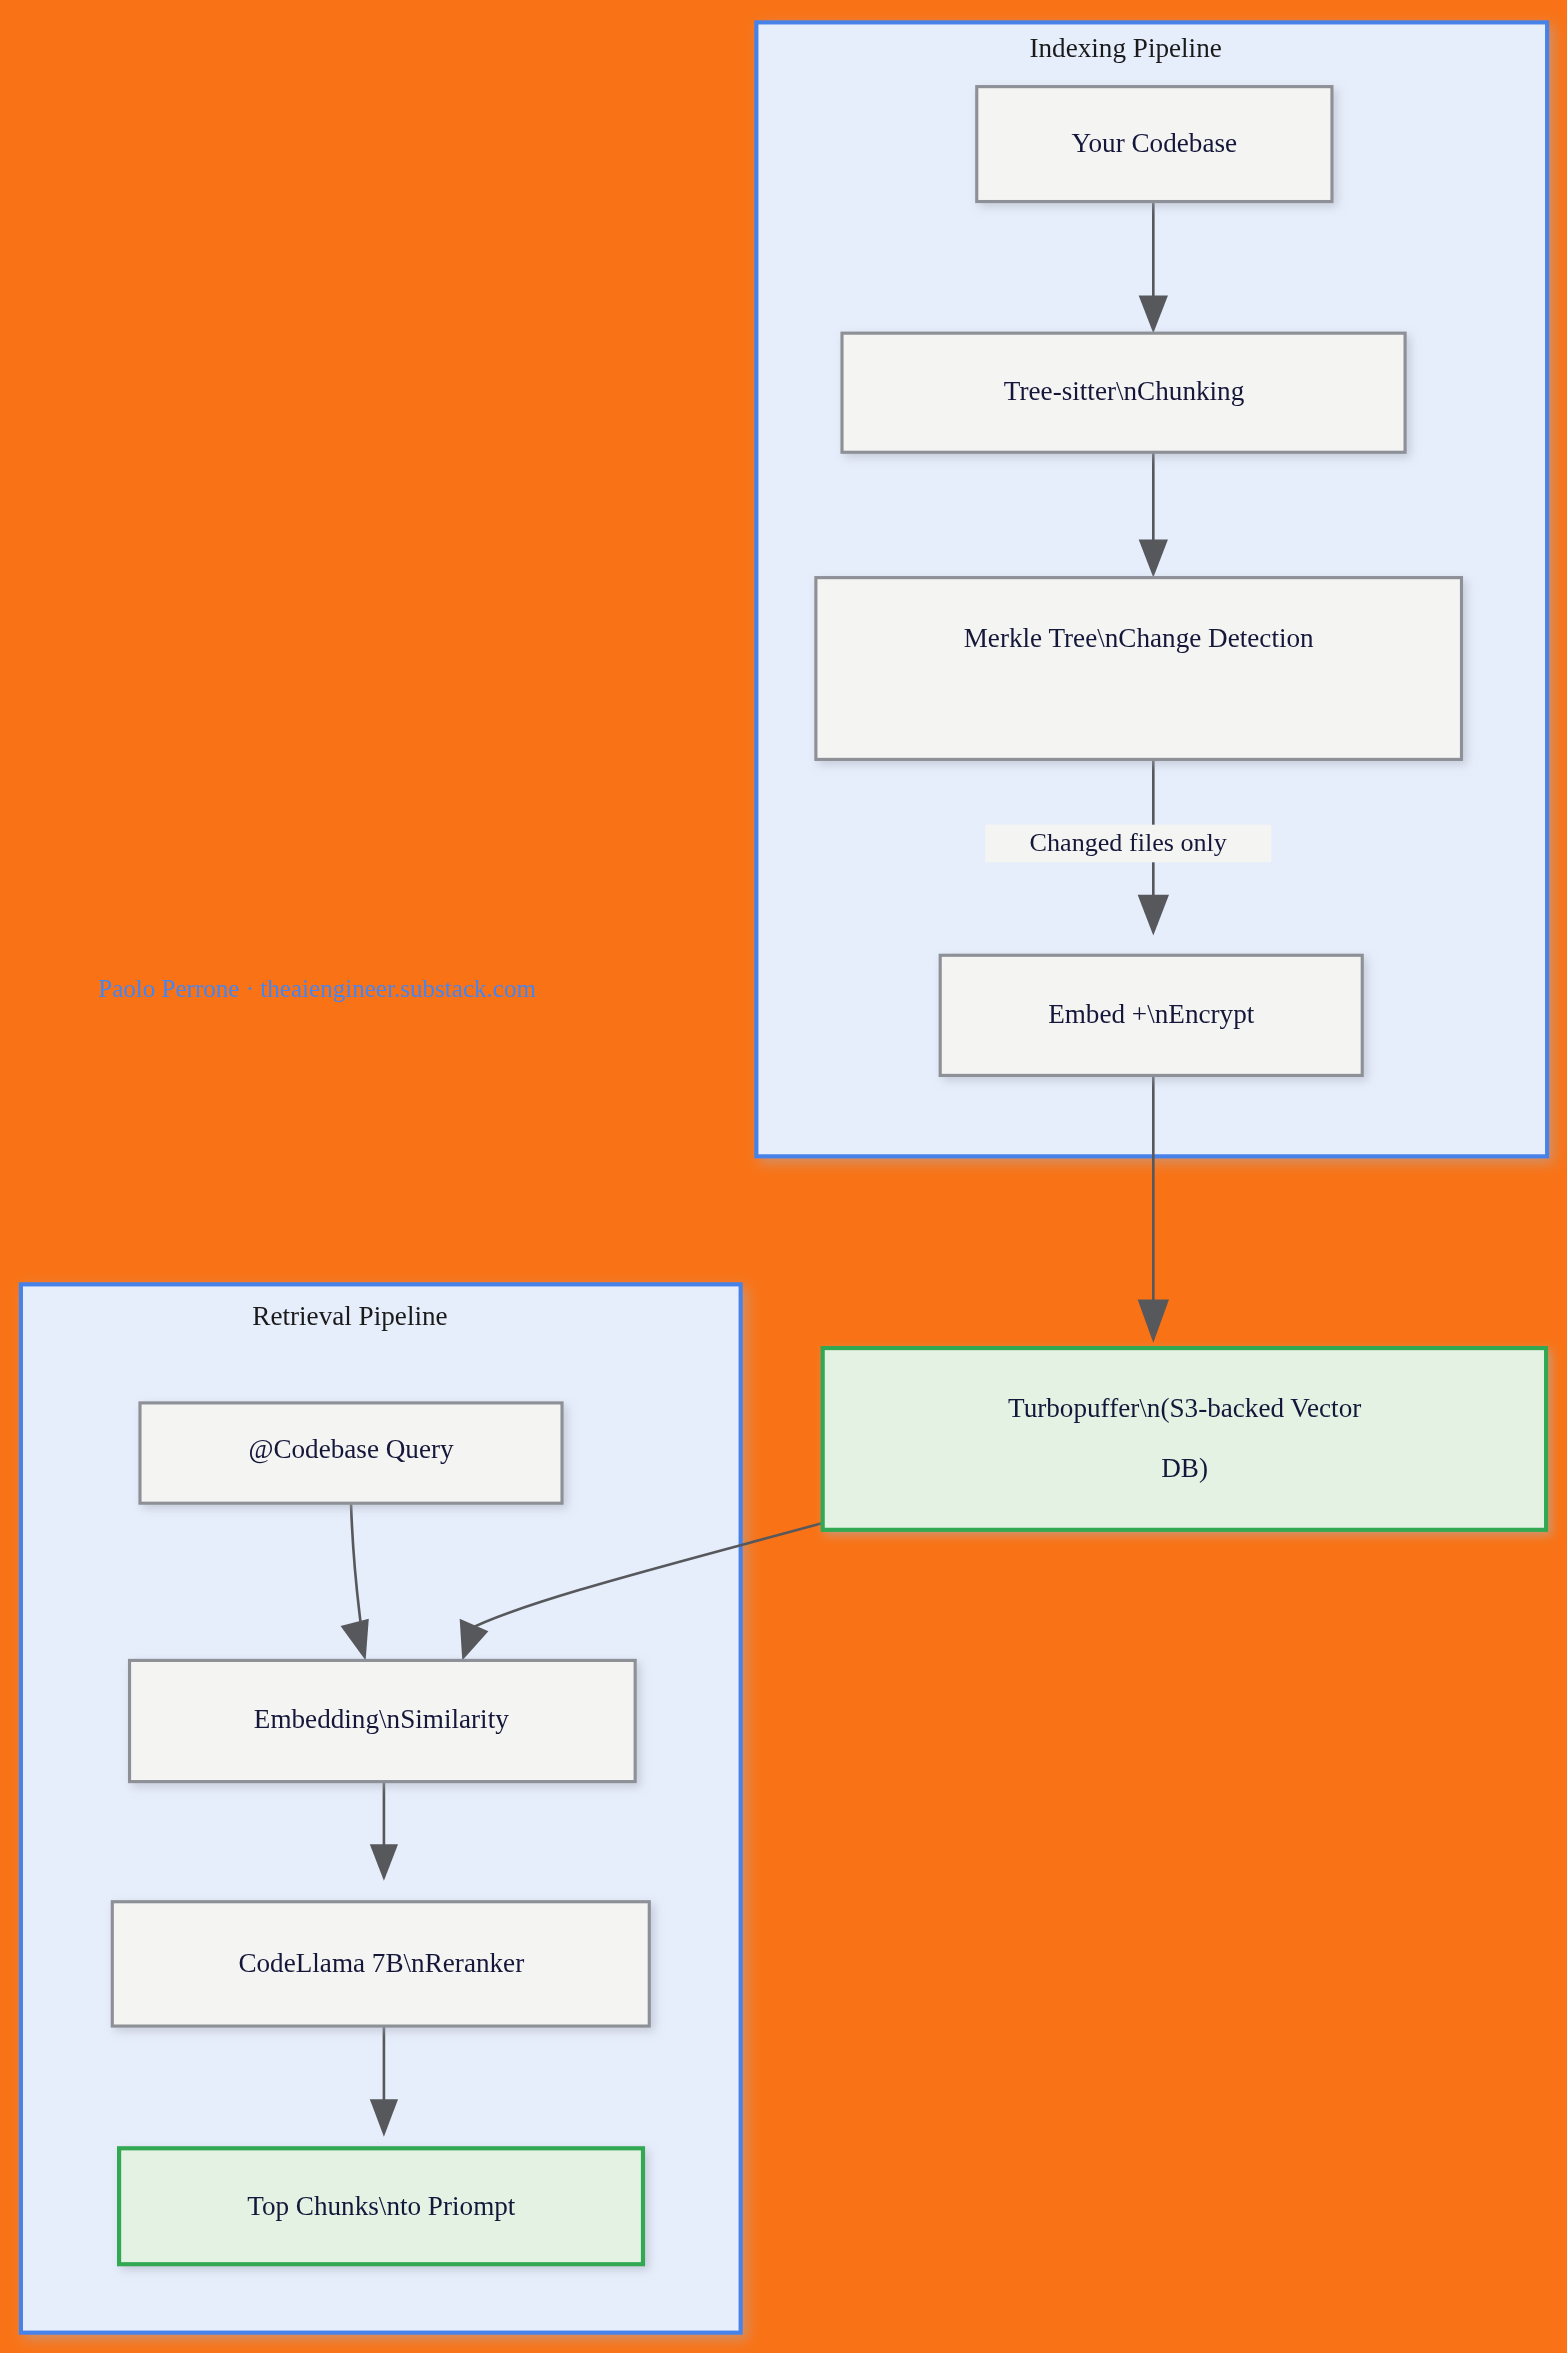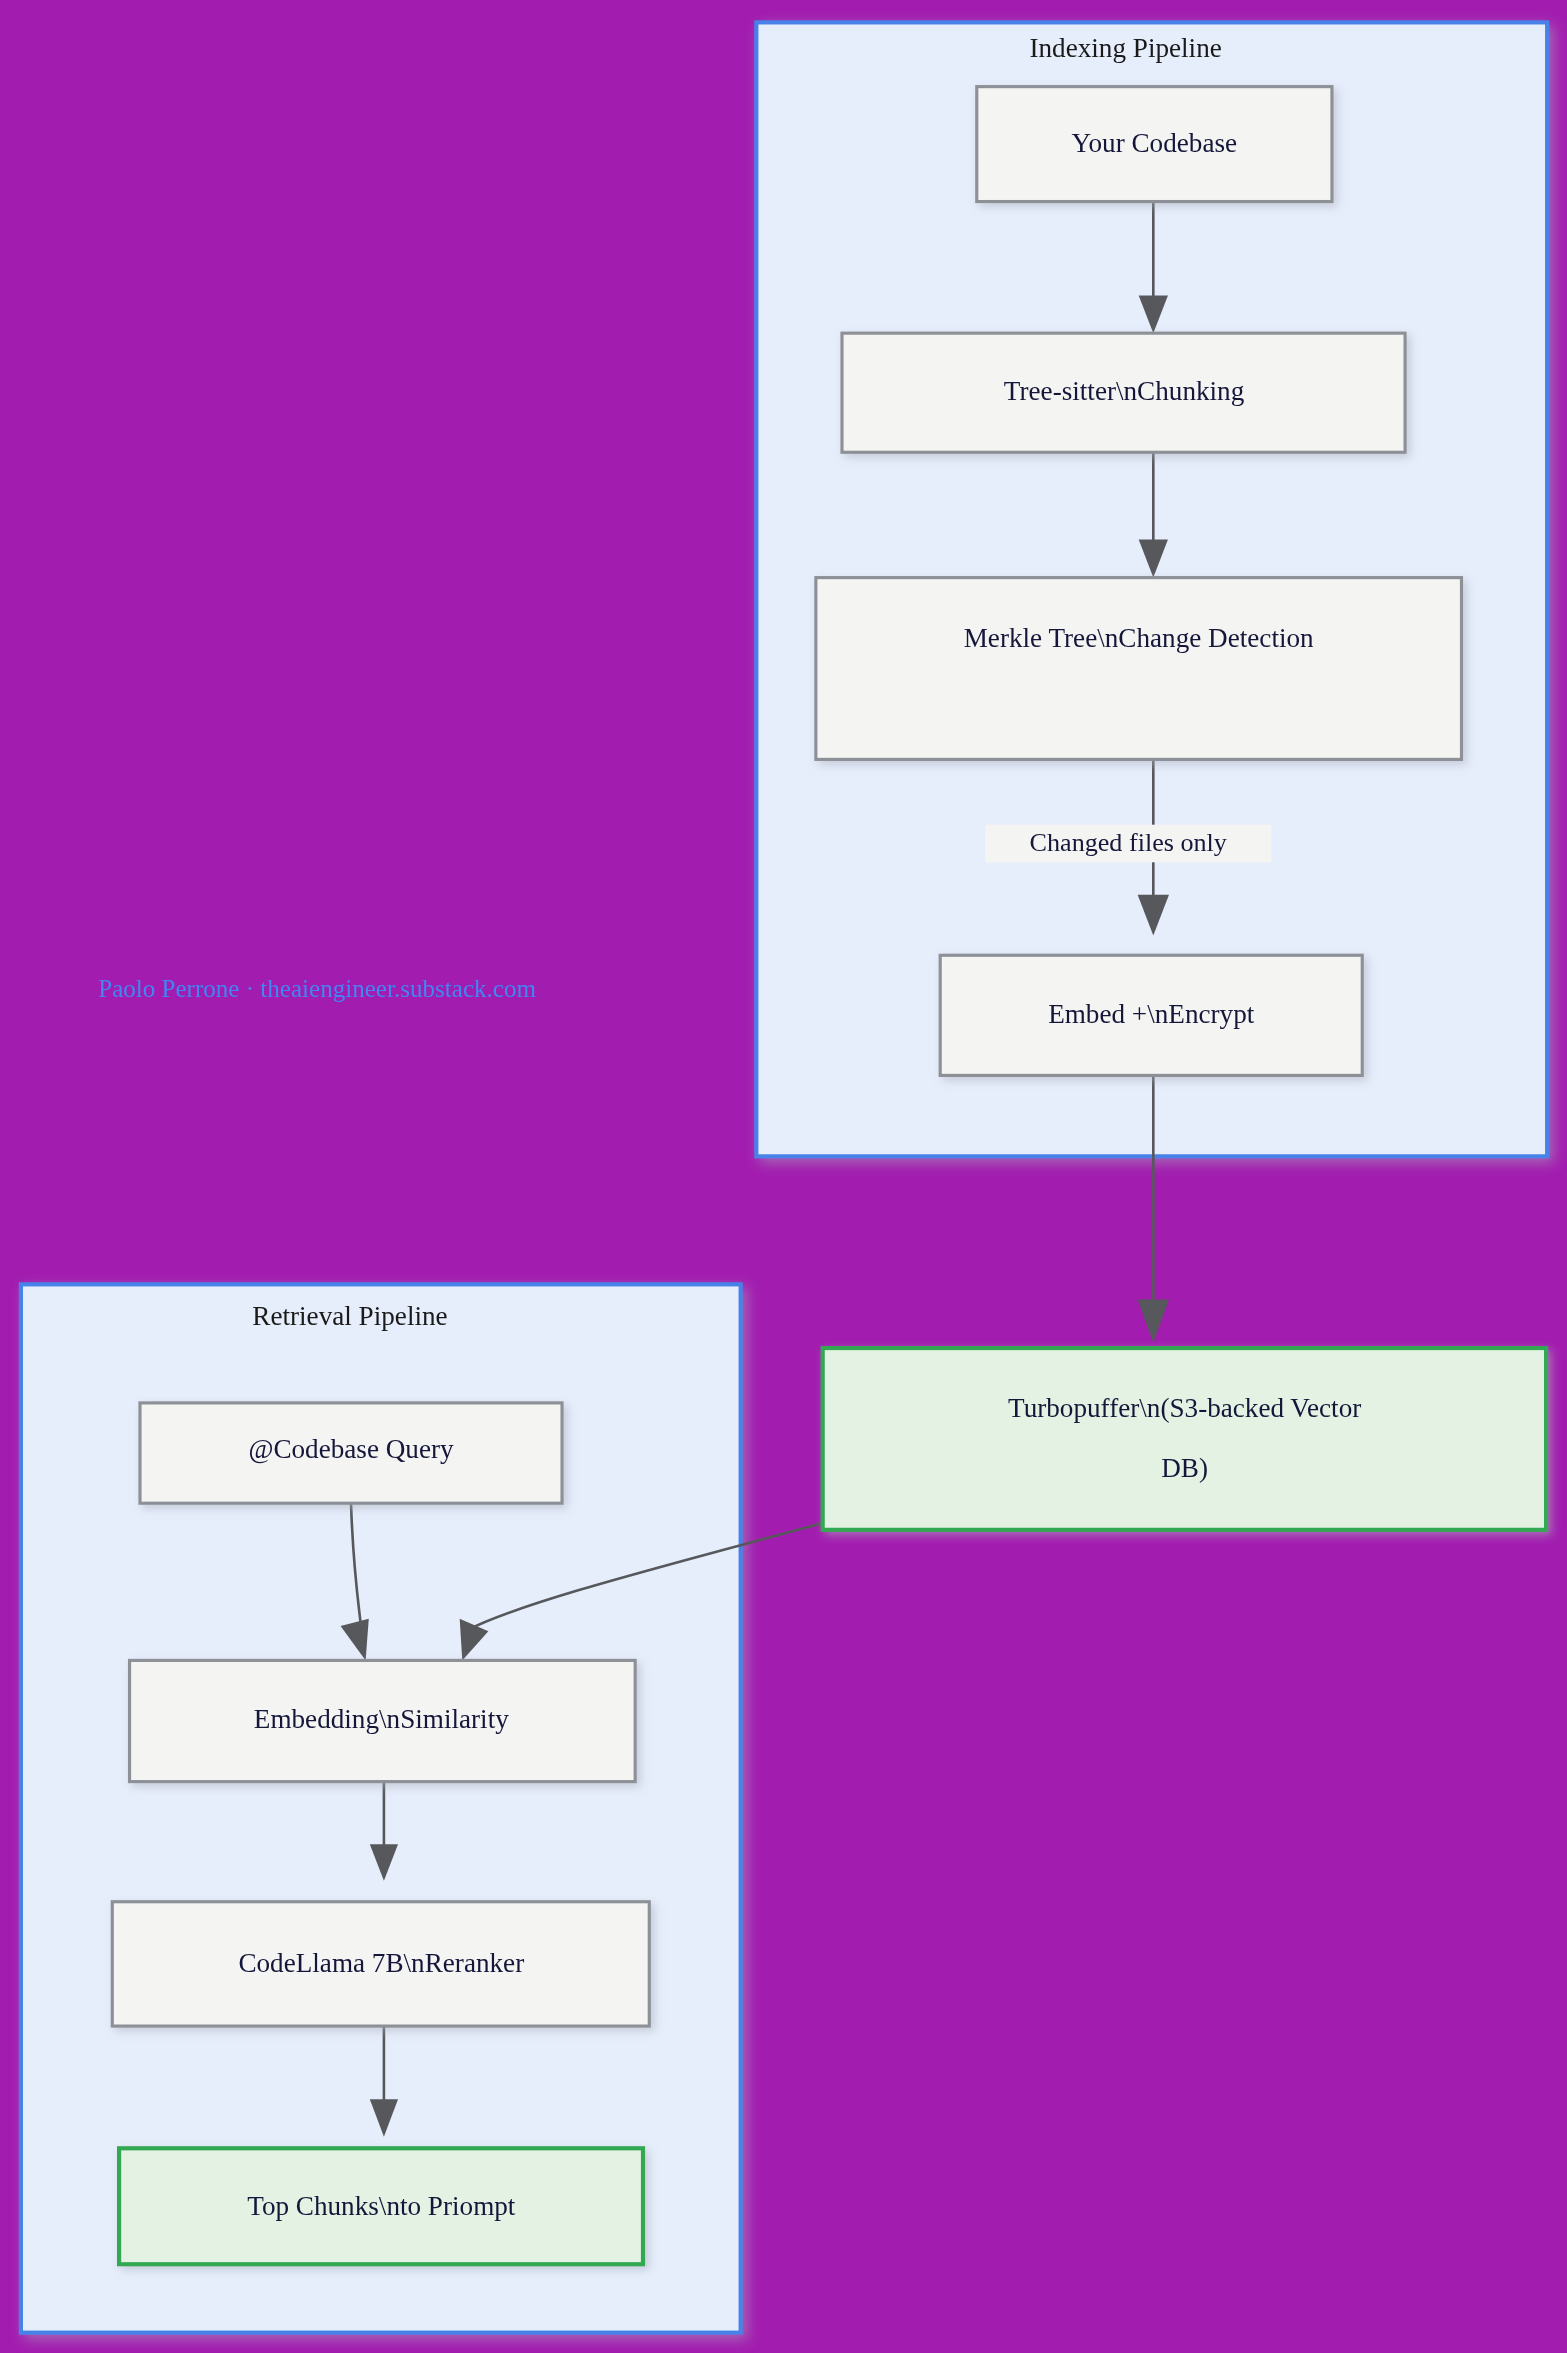--- a/index.html
+++ b/index.html
@@ -10,21 +10,21 @@
   body {
     width: 1567px;
     height: 2354px;
     font-family: "Liberation Serif", "DejaVu Serif", serif;
     overflow: hidden;
   }
   #canvas {
     position: relative;
     width: 1567px;
     height: 2354px;
-    background: #a21caf;
+    background: #f97316;
   }
   svg.diagram {
     position: absolute;
     top: 0;
     left: 0;
     width: 1567px;
     height: 2354px;
   }
   .cluster-rect {
     fill: #e6edfb;

